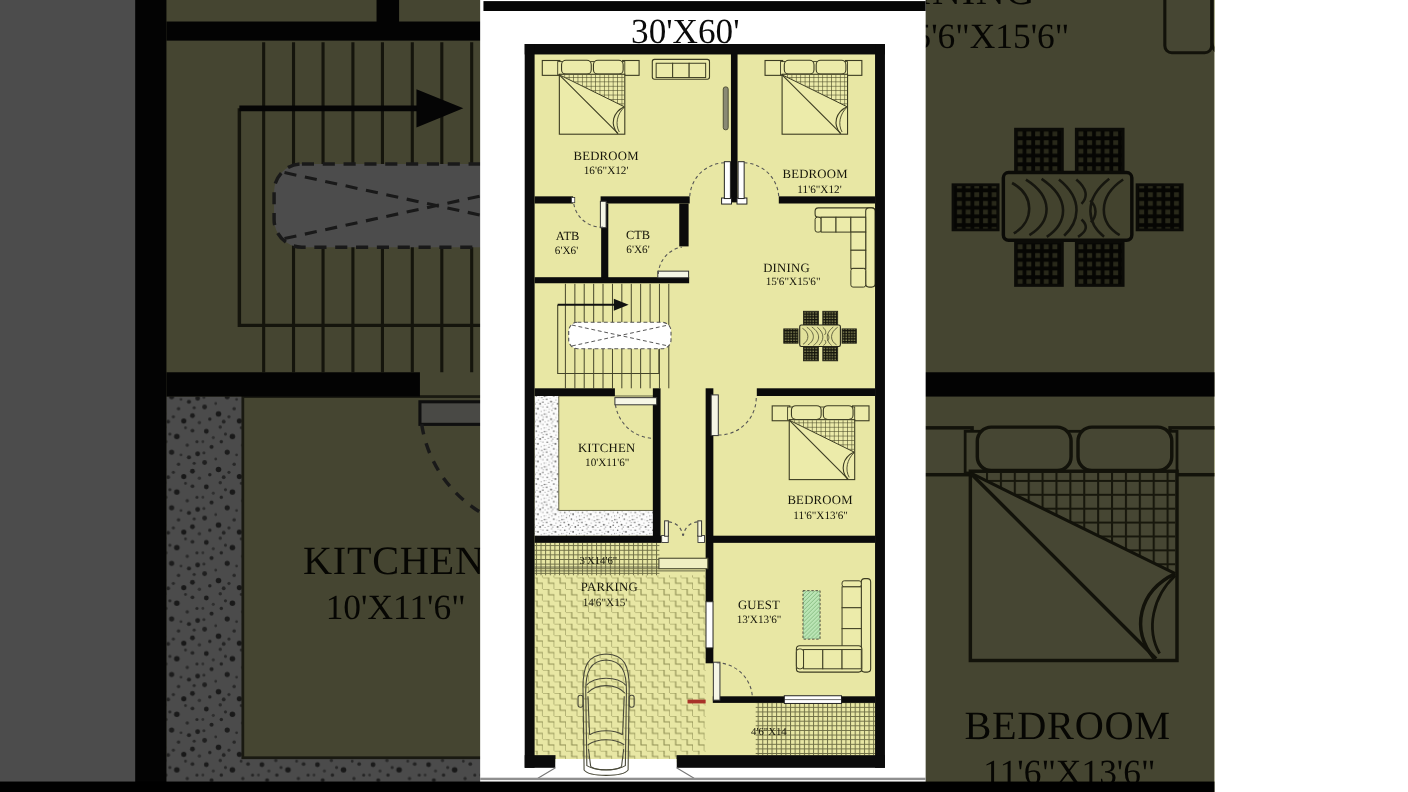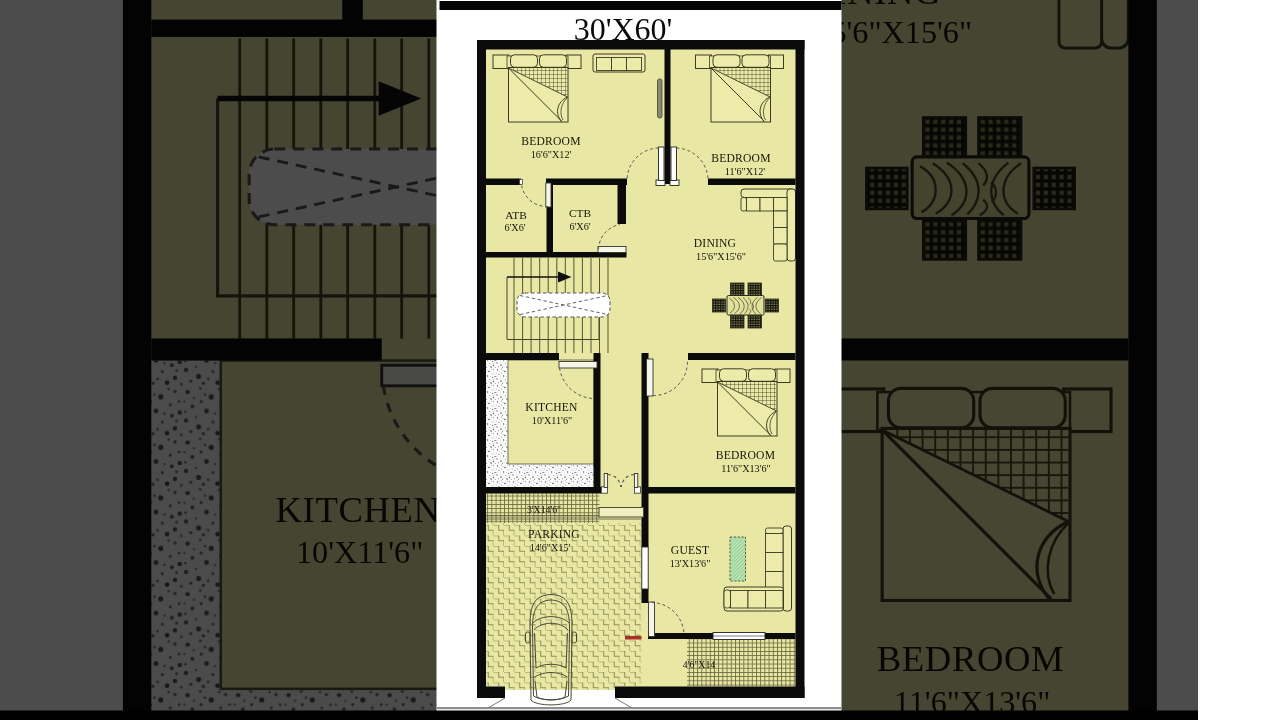--- a/index.html
+++ b/index.html
@@ -1,16 +1,16 @@
 <!DOCTYPE html>
 <html><head>
 <meta charset="utf-8">
 <style>
 html,body{margin:0;padding:0;background:#fff;}
-.page{position:relative;width:1198px;height:720px;overflow:hidden;background:#ffffff;font-family:"Liberation Serif",serif;}
+.page{position:relative;width:1104px;height:720px;overflow:hidden;background:#ffffff;font-family:"Liberation Serif",serif;}
 svg{position:absolute;left:0;top:0;}
 </style>
 </head>
 <body>
 <div class="page">
 <svg width="1280" height="720" viewBox="0 0 1280 720">
 <defs>
 <pattern id="pspeck" width="16" height="16" patternUnits="userSpaceOnUse">
 <rect width="16" height="16" fill="#fcfcfc"></rect>
 <circle cx="1.5" cy="2" r="0.7" fill="#5a5a5a"></circle>

